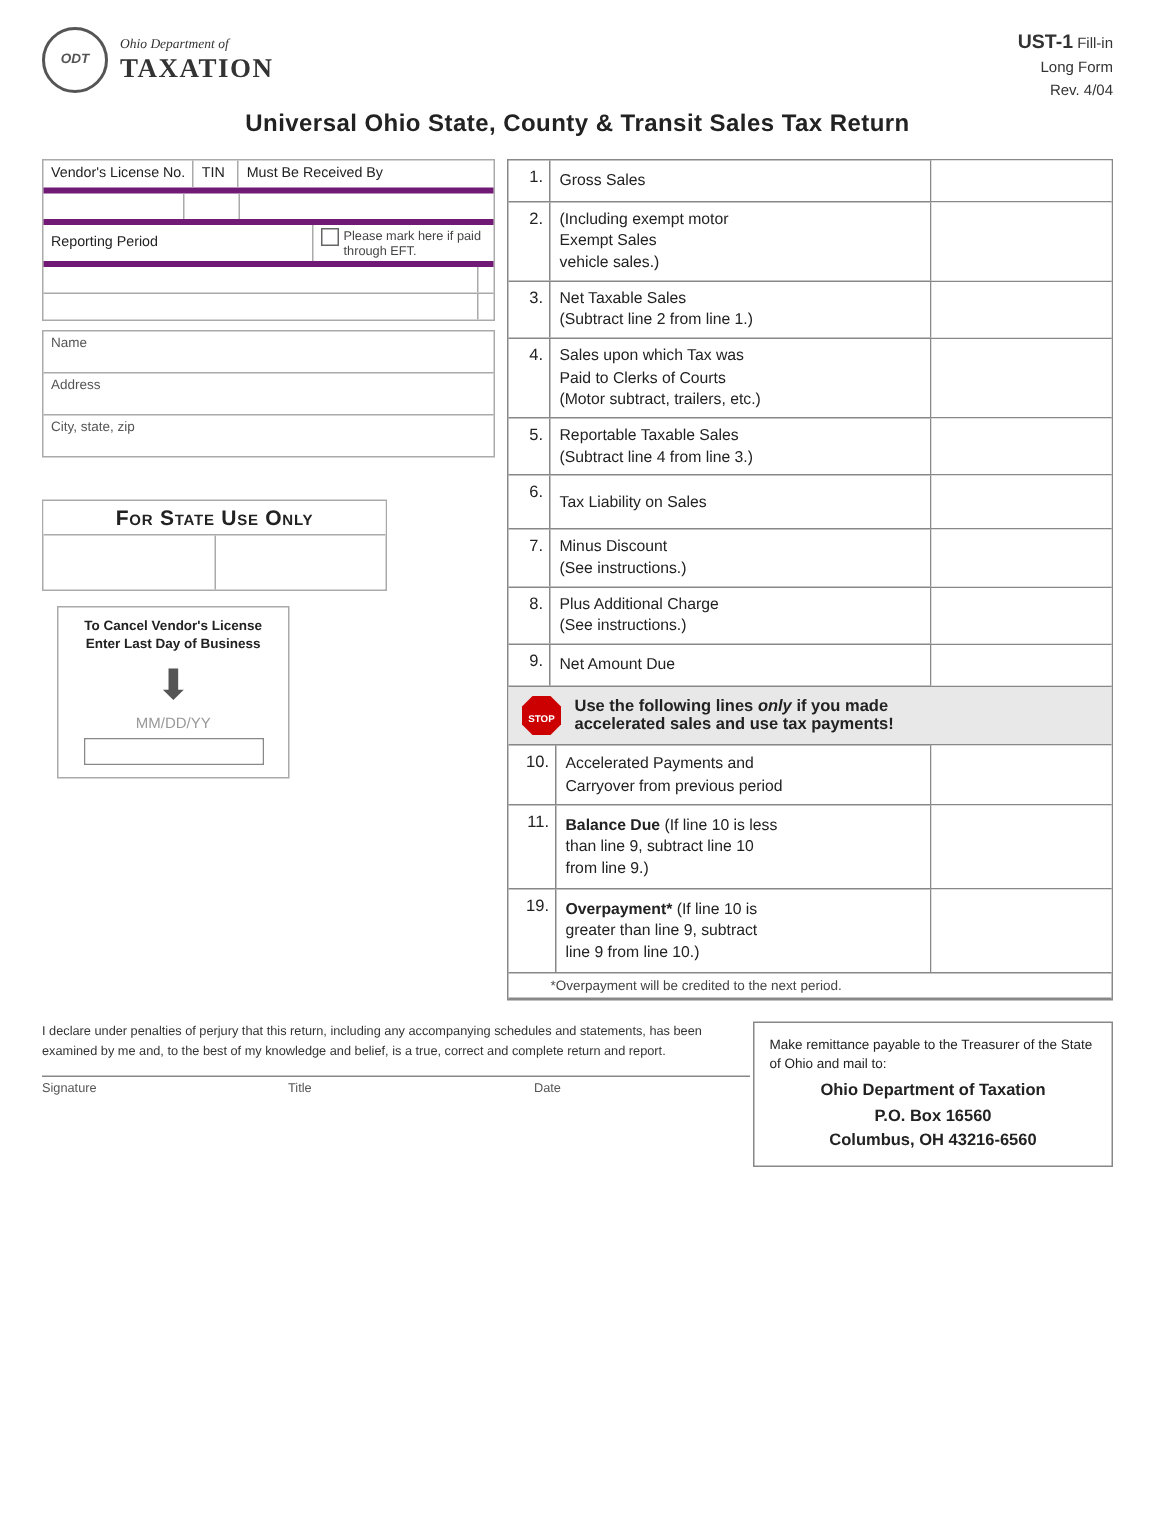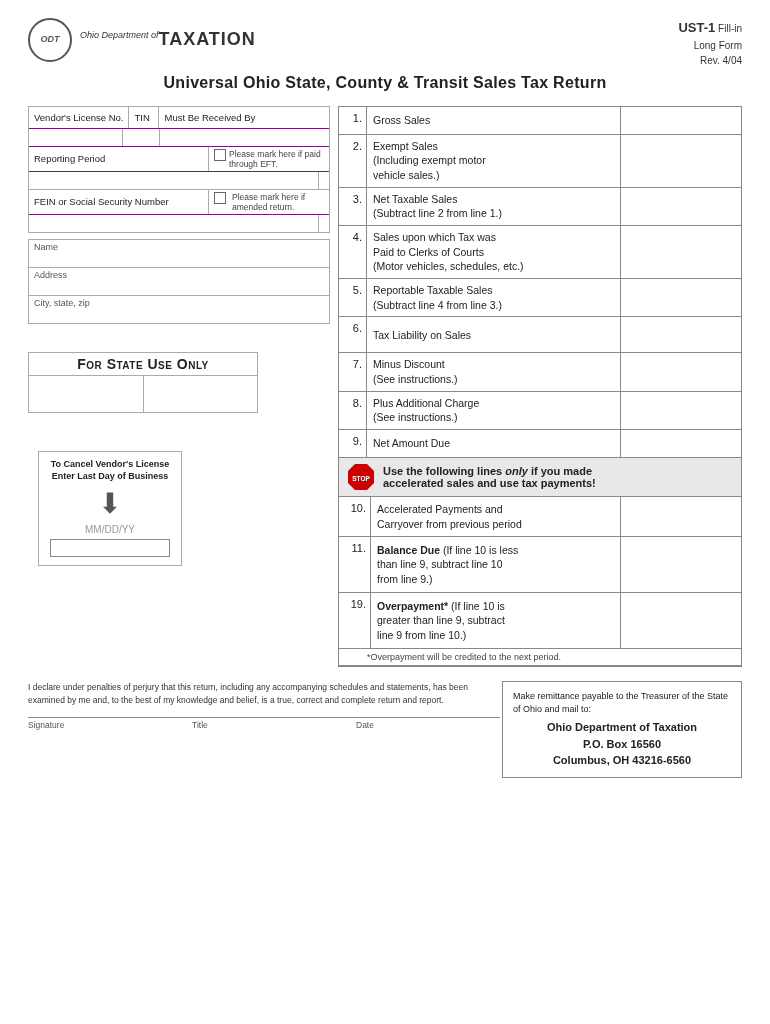--- a/index.html
+++ b/index.html
@@ -49,21 +49,22 @@
     .logo-box .odt-letters {
       font-size: 9px;
       font-style: italic;
       font-weight: bold;
       color: #555;
       text-align: center;
       line-height: 1.1;
     }
     .logo-text {
       display: flex;
-      flex-direction: row;
+      flex-direction: column;
+      font-family: Liberation Serif, serif;
     }
     .logo-text .dept-line {
       font-size: 9px;
       font-style: italic;
       color: #333;
       line-height: 1.3;
     }
     .logo-text .taxation-line {
       font-size: 18px;
       font-weight: bold;
@@ -111,21 +112,21 @@
       width: 100%;
       padding: 1px 3px;
     }
     .top-fields {
       border: 1px solid #aaa;
       margin-bottom: 6px;
     }
     .tf-row {
       display: flex;
       align-items: stretch;
-      border-bottom: 1px solid #701a75;
+      border-bottom: 4px solid #701a75;
       min-height: 22px;
     }
     .tf-row:last-child { border-bottom: none; }
     .tf-cell {
       padding: 2px 5px;
       font-size: 9.5px;
       border-right: 1px solid #aaa;
       display: flex;
       align-items: center;
       flex-wrap: wrap;
@@ -192,24 +193,24 @@
     }
     .state-use-cell {
       flex: 1;
       border-right: 1px solid #aaa;
       min-height: 36px;
     }
     .state-use-cell:last-child { border-right: none; }
     
     .cancel-box {
       border: 1px solid #aaa;
-      width: 144px;
+      width: 155px;
       text-align: center;
       padding: 6px 8px 8px 8px;
-      margin-top: 30px;
+      margin-top: 2px;
       margin-left: 10px;
     }
     .cancel-box-title {
       font-size: 9px;
       font-weight: bold;
       line-height: 1.4;
       margin-bottom: 4px;
     }
     .arrow-down {
       font-size: 28px;
@@ -400,31 +401,20 @@
           </div>
         </div>
 
         <div class="tf-row" style="min-height:16px; border-bottom:1px solid #aaa;">
           <div class="tf-cell wide">
             <input class="field-input" type="text" style="">
           </div>
           <div class="tf-cell note"></div>
         </div>
 
-        <div class="tf-row">
-          <div class="tf-cell wide">
-            <span>FEIN or Social Security Number</span>
-          </div>
-          <div class="tf-cell note">
-            <div style="display:flex;align-items:flex-start;gap:3px;">
-              <span class="eft-checkbox"></span>
-              <span>Please mark here if amended return.</span>
-            </div>
-          </div>
-        </div>
 
         <div class="tf-row" style="min-height:16px;">
           <div class="tf-cell wide">
             <input class="field-input" type="text" style="">
           </div>
           <div class="tf-cell note"></div>
         </div>
       </div>
 
       <div class="name-addr-box">
@@ -472,42 +462,42 @@
         <div class="line-num">1.</div>
         <div class="line-desc">
           <span>Gross Sales</span>
         </div>
         <input class="line-input" type="text" style="">
       </div>
 
       <div class="tax-line" style="min-height:48px;">
         <div class="line-num">2.</div>
         <div class="line-desc">
+          <span>(Including exempt motor</span>
           <span>Exempt Sales</span>
-          <span>(Including exempt motor</span>
           <span>vehicle sales.)</span>
         </div>
         <input class="line-input" type="text" style="">
       </div>
 
       <div class="tax-line" style="min-height:36px;">
         <div class="line-num">3.</div>
         <div class="line-desc">
           <span>Net Taxable Sales</span>
           <span>(Subtract line 2 from line 1.)</span>
         </div>
         <input class="line-input" type="text" style="">
       </div>
 
       <div class="tax-line" style="min-height:48px;">
         <div class="line-num">4.</div>
         <div class="line-desc">
           <span>Sales upon which Tax was</span>
           <span>Paid to Clerks of Courts</span>
-          <span>(Motor vehicles, schedules, etc.)</span>
+          <span>(Motor subtract, trailers, etc.)</span>
         </div>
         <input class="line-input" type="text" style="">
       </div>
 
       <div class="tax-line" style="min-height:36px;">
         <div class="line-num">5.</div>
         <div class="line-desc">
           <span>Reportable Taxable Sales</span>
           <span>(Subtract line 4 from line 3.)</span>
         </div>

